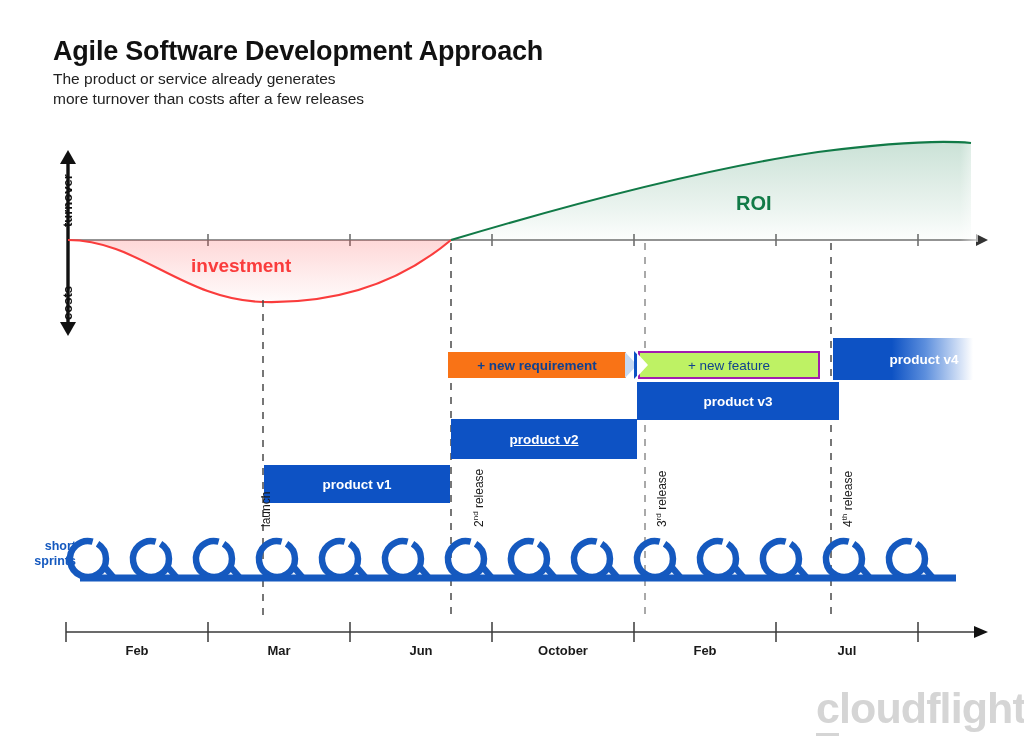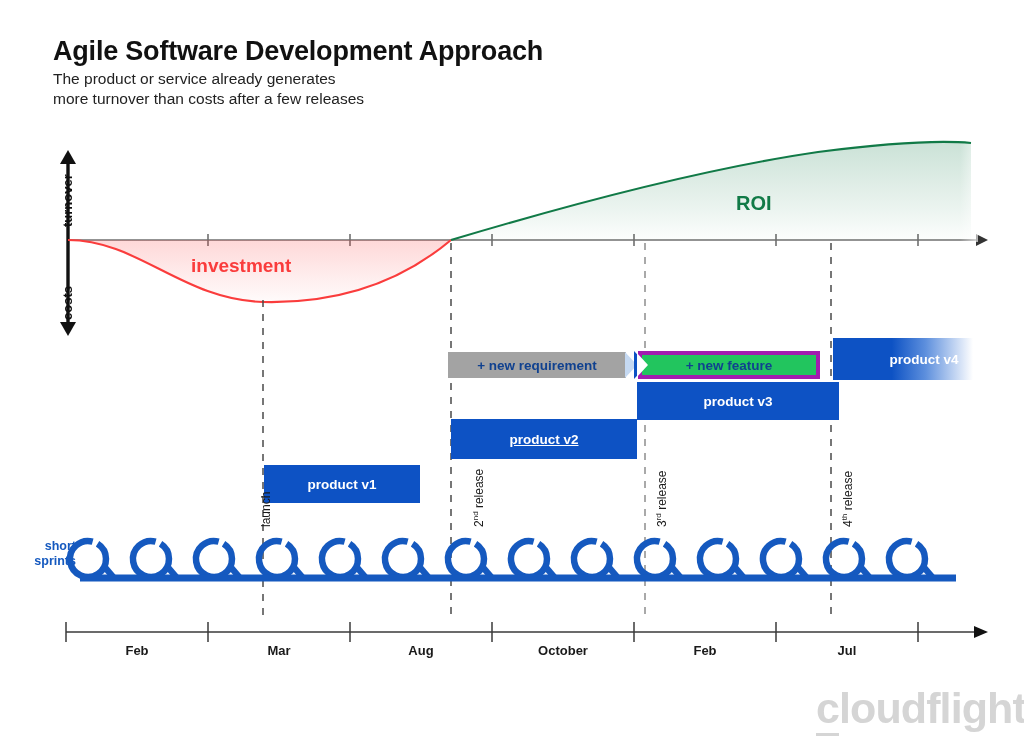--- a/index.html
+++ b/index.html
@@ -113,29 +113,29 @@
   }
   .bar-solid {
     background: #0d52c4;
     color: #ffffff;
   }
   .bar-fade {
     background: linear-gradient(to right, #0d52c4 0%, #0d52c4 42%, #5d8fdd 66%, #ffffff 100%);
     color: #ffffff;
   }
   .bar-req {
-    background: #a3a3a3;
+    background: #f97316;
     color: #10418f;
     font-weight: bold;
   }
   .bar-feat {
-    background: #22c55e;
-    border: 4px solid #a21caf;
+    background: #bef264;
+    border: 2px solid #a21caf;
     color: #10418f;
-    font-weight: bold;
+    font-weight: normal;
   }
   .chev-right {
     position: absolute;
     left: 617px;
     top: 352px;
     width: 0; height: 0;
     border-top: 13px solid transparent;
     border-bottom: 13px solid transparent;
     border-left: 12px solid #c5d9f2;
   }
@@ -310,21 +310,21 @@
   </div>
 
   <div class="bar bar-solid" style="left:629px; top:382px; width:202px; height:38px;">
     <span>product v3</span>
   </div>
 
   <div class="bar bar-solid" style="left:443px; top:419px; width:186px; height:40px;text-decoration:underline;">
     <span>product v2</span>
   </div>
 
-  <div class="bar bar-solid" style="left:256px; top:465px; width:156px; height:38px;">
+  <div class="bar bar-solid" style="left:256px; top:465px; width:186px; height:38px;">
     <span>product v1</span>
   </div>
 
   <div class="rel-label" style="left:251px; top:527px;">
     <span>launch</span>
   </div>
 
   <div class="rel-label" style="left:463px; top:527px;">
     <span>2</span><sup>nd</sup><span> release</span>
   </div>
@@ -369,21 +369,21 @@
         <path d="M851.00,565.00 L862.00,578.00" stroke="#1559bf" stroke-width="6.5" fill="none"></path>
         <path d="M908.54,543.74 A18,18 0 1 1 903.66,541.61" fill="none" stroke="#1559bf" stroke-width="6.5" stroke-linecap="butt"></path>
         <path d="M914.00,565.00 L925.00,578.00" stroke="#1559bf" stroke-width="6.5" fill="none"></path>
       </g>
     <line x1="72" y1="578" x2="948" y2="578" stroke="#1559bf" stroke-width="7"></line>
   </svg>
 
   <div id="months">
       <div class="month" style="left: 129px;">Feb</div>
       <div class="month" style="left: 271px;">Mar</div>
-      <div class="month" style="left: 413px;">Aug</div>
+      <div class="month" style="left: 413px;">Jun</div>
       <div class="month" style="left: 555px;">October</div>
       <div class="month" style="left: 697px;">Feb</div>
       <div class="month" style="left: 839px;">Jul</div>
     </div>
 
   <div class="logo">
     <span class="uc">c</span><span>loudflight</span>
   </div>
 
 </div>

